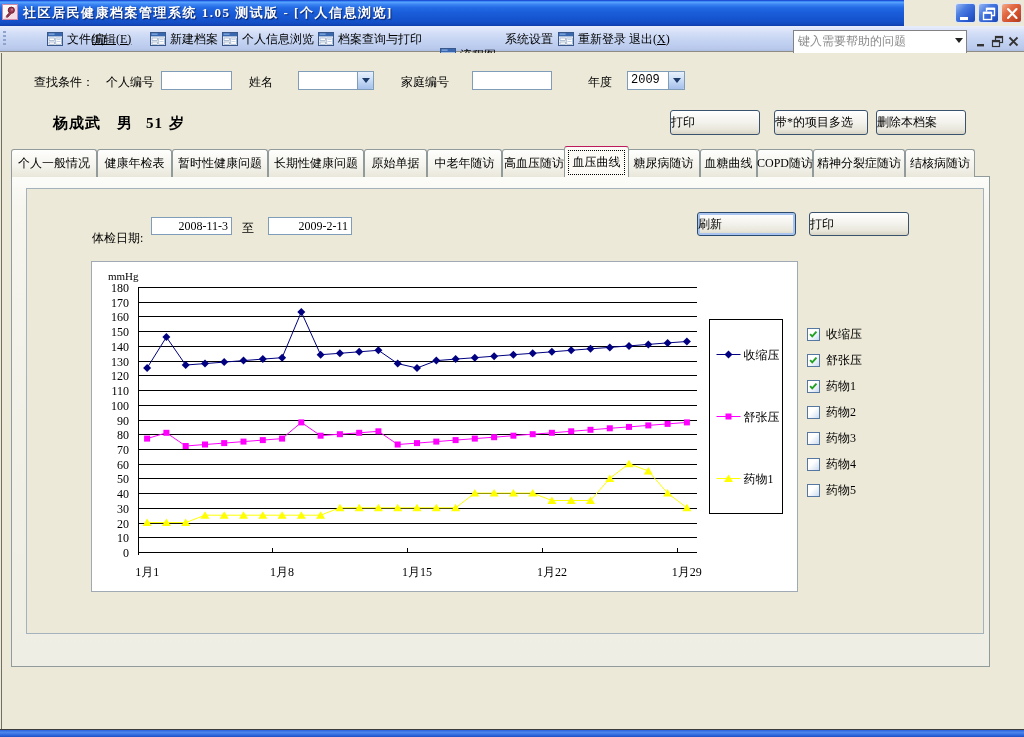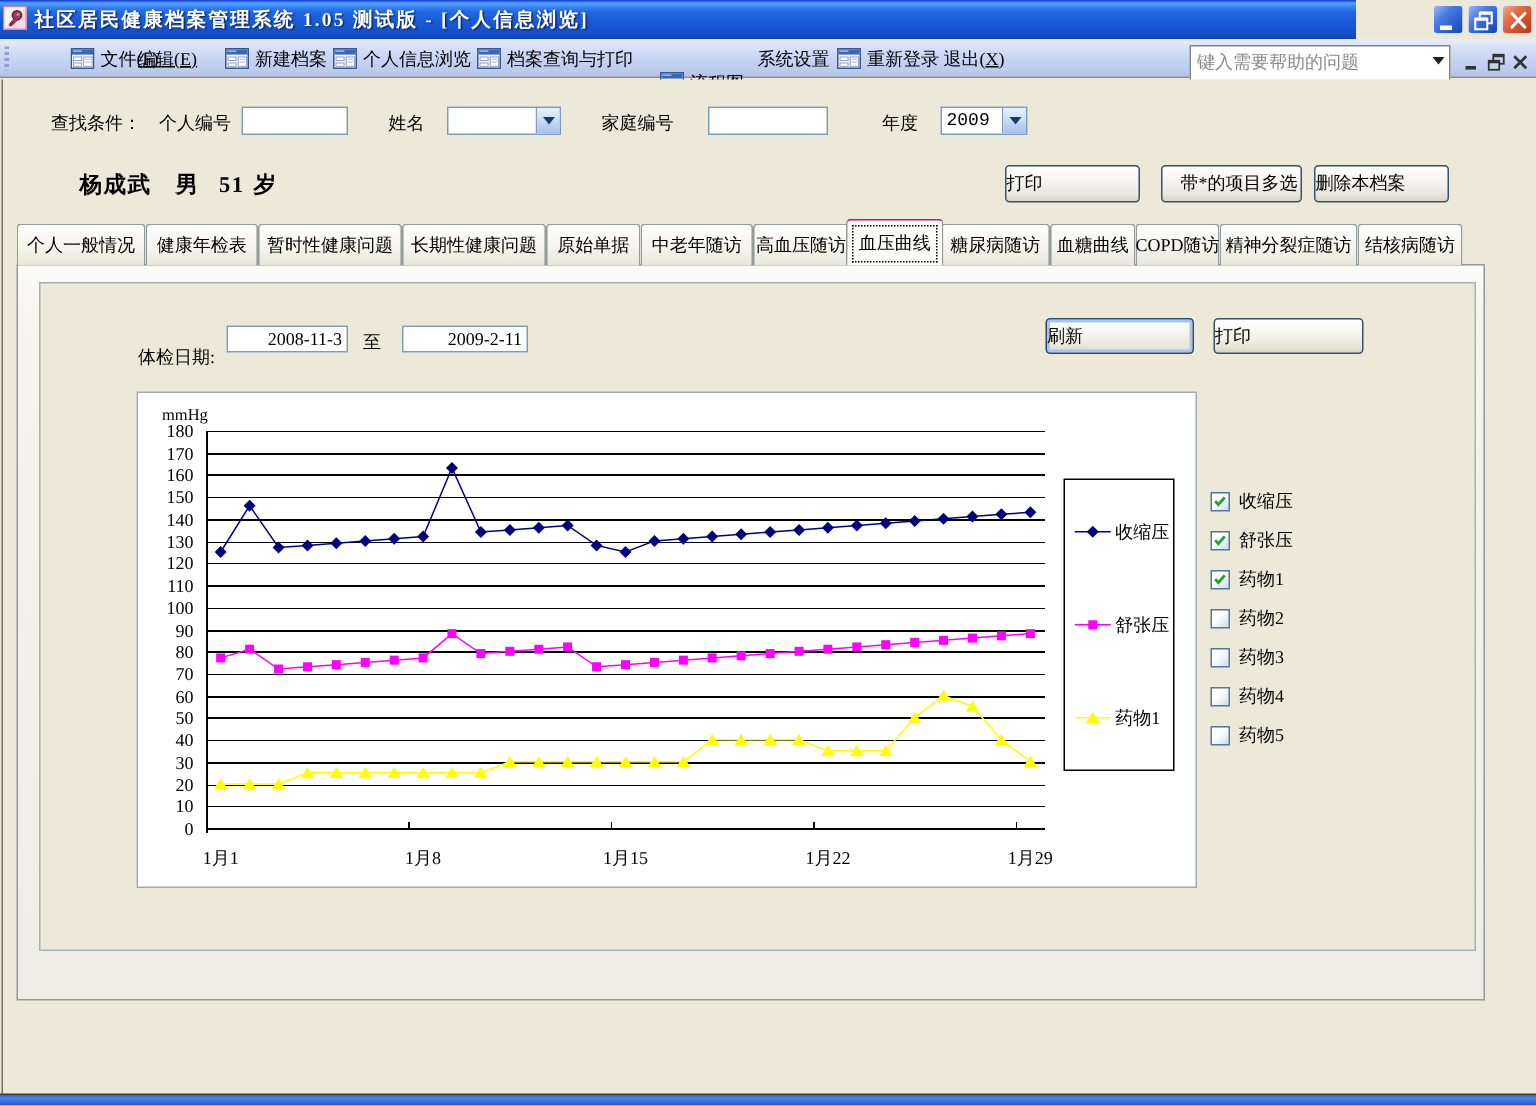--- a/index.html
+++ b/index.html
@@ -222,38 +222,38 @@
   <svg class="mdibtn close" viewBox="0 0 13 13">
       <path d="M2.5 2.5 L10.5 10.5 M10.5 2.5 L2.5 10.5" stroke="#333" stroke-width="1.8"></path>
     </svg>
 </div>
 
 <div class="client">
 
   <span class="lbl" style="left:34px; top:21px;">查找条件：</span>
   <span class="lbl" style="left:106px; top:21px;">个人编号</span>
   <input class="tbox" style="left: 161px; top: 18px; width: 71px;" value="">
-  <span class="lbl" style="left:259px; top:21px;">姓名</span>
+  <span class="lbl" style="left:249px; top:21px;">姓名</span>
   <div class="combo" style="left:298px; top:18px; width:76px;">
     <span class="combo-val"></span>
     <span class="arrowbtn"></span>
   </div>
   <span class="lbl" style="left:401px; top:21px;">家庭编号</span>
   <input class="tbox" style="left: 472px; top: 18px; width: 80px;" value="">
   <span class="lbl" style="left:588px; top:21px;">年度</span>
   <div class="combo" style="left:627px; top:18px; width:58px;font-family:Liberation Mono, monospace;">
     <span class="combo-val">2009</span>
     <span class="arrowbtn"></span>
   </div>
 
   <div class="patient" style="top:61px;">
     <span>杨成武</span><span style="display:inline-block;width:16px;"></span><span>男</span><span style="display:inline-block;width:13px;"></span><span>51</span><span style="display:inline-block;width:6px;"></span><span>岁</span>
   </div>
   <button class="xpbtn" style="left:670px; top:57px; width:90px;">打印</button>
-  <button class="xpbtn" style="left:774px; top:57px; width:94px;padding-left:12px;">带*的项目多选</button>
+  <button class="xpbtn" style="left:774px; top:57px; width:94px;">带*的项目多选</button>
   <button class="xpbtn" style="left:876px; top:57px; width:90px;">删除本档案</button>
 
   <div class="tabs" id="tabs" style="top:93px;">
       <div class="tab" style="width: 86px;">
         <span class="tab-label">个人一般情况</span>
       </div>
       <div class="tab" style="width: 75px;">
         <span class="tab-label">健康年检表</span>
       </div>
       <div class="tab" style="width: 96px;">

